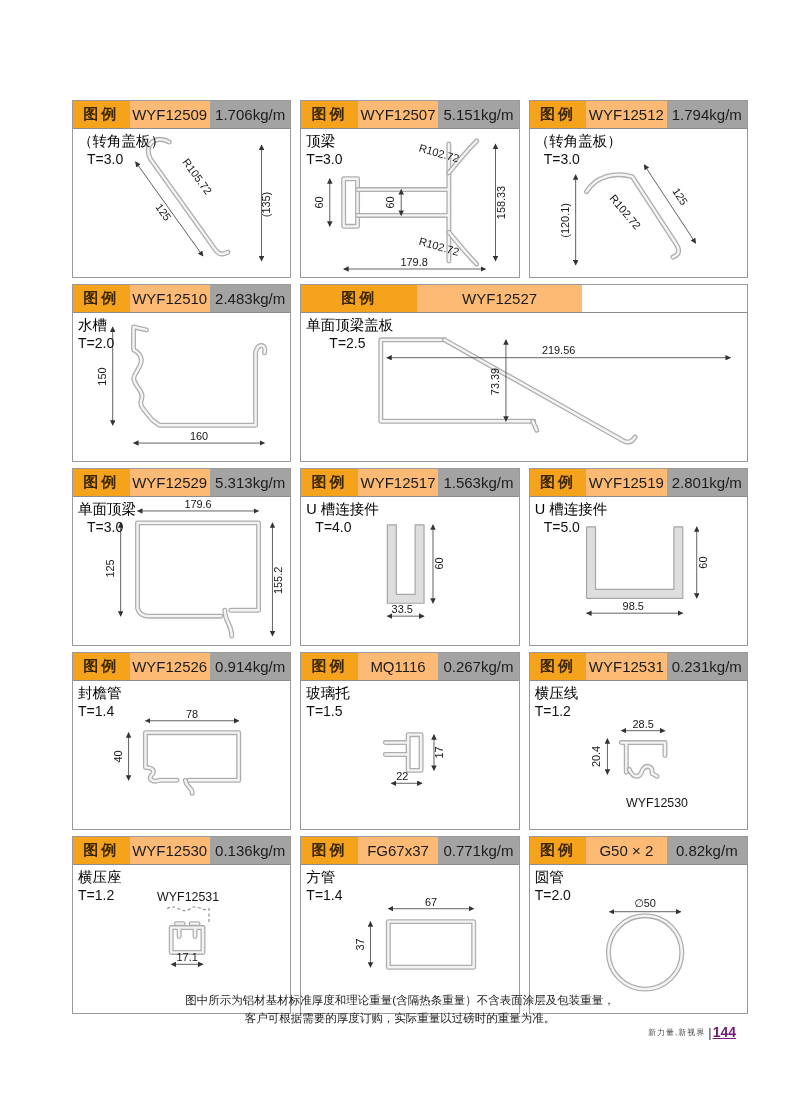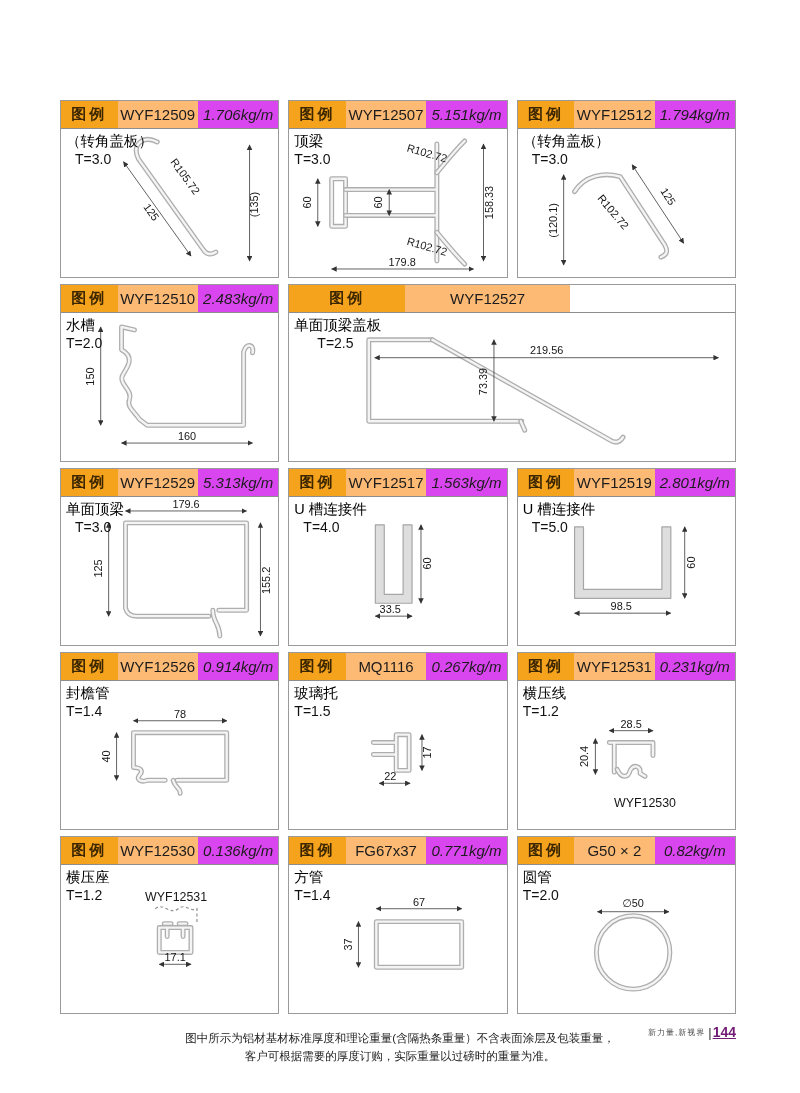--- a/index.html
+++ b/index.html
@@ -1,42 +1,42 @@
 <!DOCTYPE html>
 <html><head>
 <meta charset="utf-8">
 <style>
   html,body{margin:0;padding:0;}
   body{
     width:800px;height:1093px;background:#ffffff;position:relative;overflow:hidden;
     font-family:"Liberation Sans","DejaVu Sans",sans-serif;color:#1a1a1a;
   }
-  .sheet{position:absolute;left:60px;top:100px;width:676px;}
+  .sheet{position:absolute;left:72px;top:100px;width:676px;}
   .grid{display:grid;grid-template-columns:repeat(3,1fr);gap:6px 9px;}
   .cell{border:1px solid #9a9a9a;height:178px;box-sizing:border-box;background:#fff;
         display:flex;flex-direction:column;}
   .cell.wide{grid-column:span 2;}
   .hdr{display:flex;flex:0 0 27px;height:27px;border-bottom:1px solid #8d8d8d;}
   .hdr>div{display:flex;align-items:center;justify-content:center;}
   .hdr-legend{background:#F5A21C;color:#3b2600;font-weight:bold;width:26%;
               font-size:15px;letter-spacing:3px;}
   .hdr-code{background:#fdba74;width:37%;font-size:15px;color:#1c1c1c;}
-  .hdr-weight{background:#d946ef;flex:1;font-size:15px;color:#1c1c1c;font-style:italic;}
+  .hdr-weight{background:#a3a3a3;flex:1;font-size:15px;color:#1c1c1c;}
   .bodyarea{position:relative;flex:1;}
   .pname{position:absolute;top:3px;left:5px;font-size:14.5px;z-index:2;color:#000000;}
   .pthick{position:absolute;top:22px;left:14px;font-size:14px;z-index:2;color:#111;}
   svg.draw{position:absolute;left:0;top:0;width:100%;height:100%;}
   .wallO{fill:none;stroke:#aeaeae;stroke-width:5;stroke-linejoin:round;stroke-linecap:round;}
   .wallI{fill:none;stroke:#f4f4f4;stroke-width:2.4;stroke-linejoin:round;stroke-linecap:round;}
   .fillp{fill:#dedede;stroke:#a6a6a6;stroke-width:1.2;stroke-linejoin:round;}
   .ghost{fill:none;stroke:#8f8f8f;stroke-width:1.2;stroke-dasharray:3 2.5;}
   .dim{stroke:#3a3a3a;stroke-width:0.8;fill:none;}
   .dimtxt{font-size:11px;fill:#161616;font-family:"Liberation Sans","DejaVu Sans",sans-serif;}
   .notetxt{font-size:12.5px;fill:#161616;font-family:"Liberation Sans","DejaVu Sans",sans-serif;}
-  .footer{position:absolute;top:1030px;left:0;width:800px;text-align:center;
+  .footer{position:absolute;top:992px;left:0;width:800px;text-align:center;
           font-size:11.5px;color:#222;line-height:1.55;}
   .brand{position:absolute;top:1024px;right:64px;display:flex;align-items:center;margin-left:43px;}
   .brand-cn{font-size:8px;color:#4a4a4a;letter-spacing:1px;}
   .brand-sep{font-size:13px;color:#333;margin:0 1px 0 3px;font-weight:300;}
   .brand-num{font-size:14px;font-weight:bold;color:#701a75;text-decoration:underline;}
 </style>
 </head>
 <body>
 
 <svg width="0" height="0" style="position:absolute">

